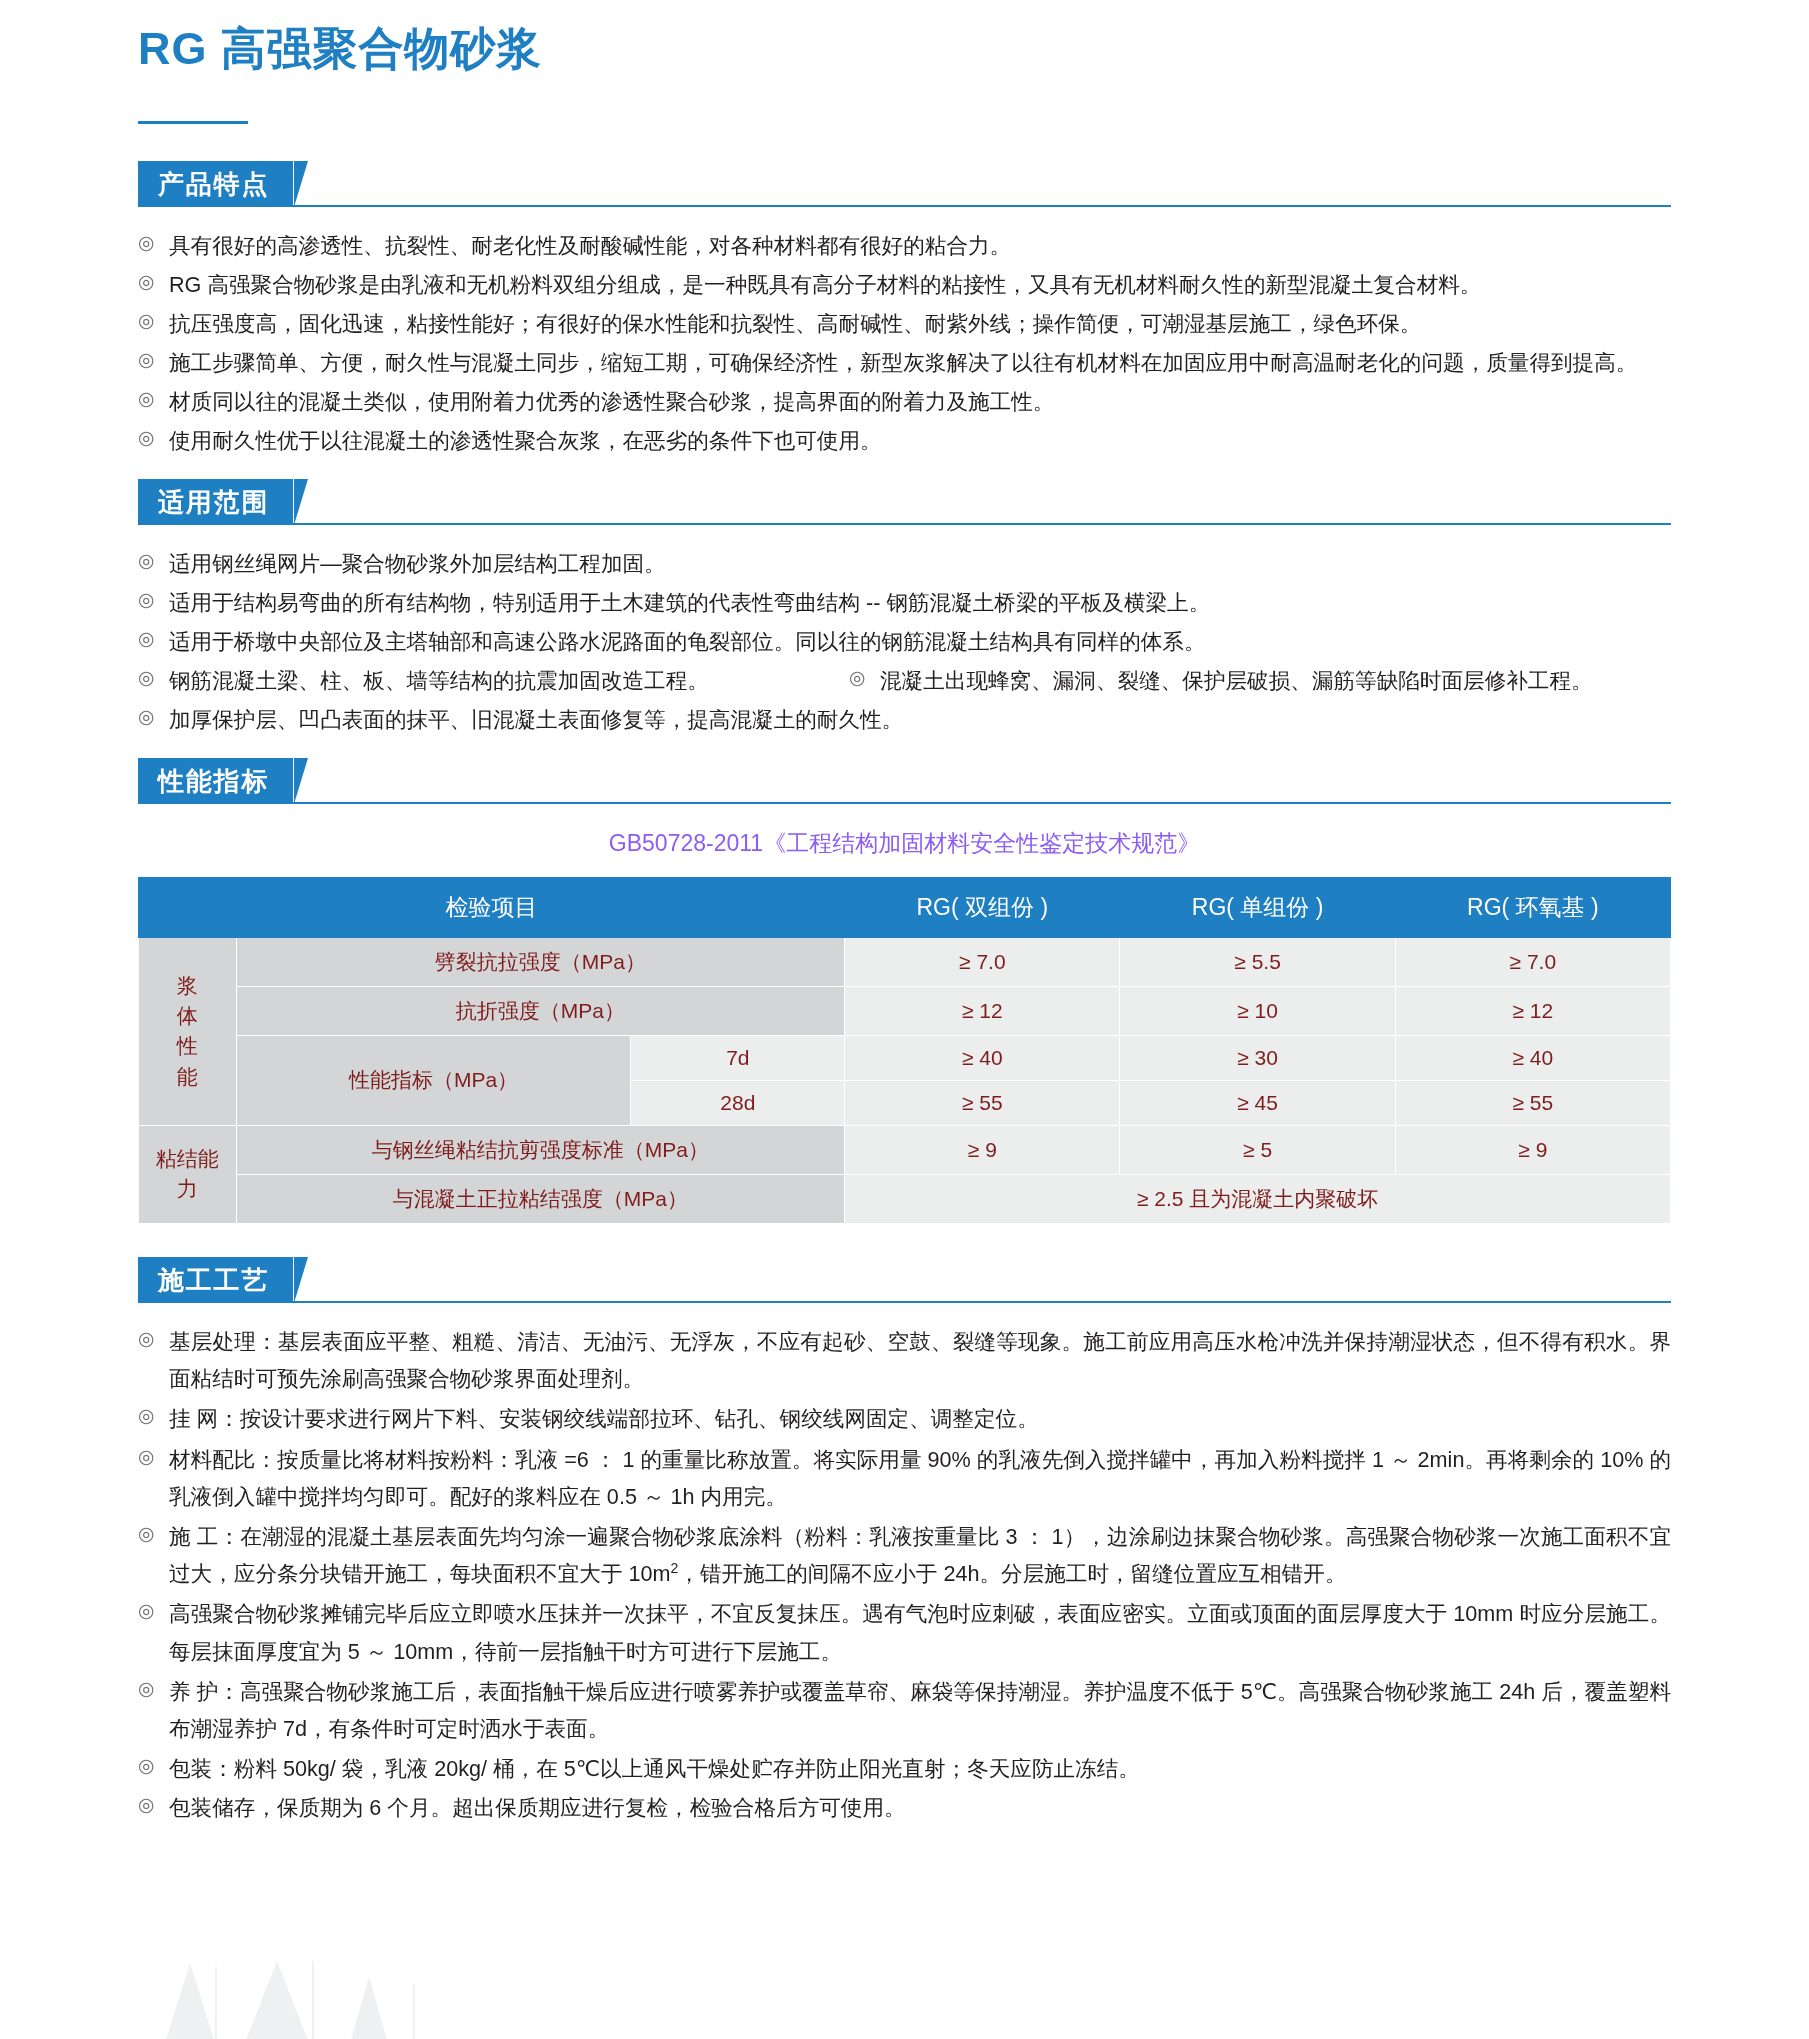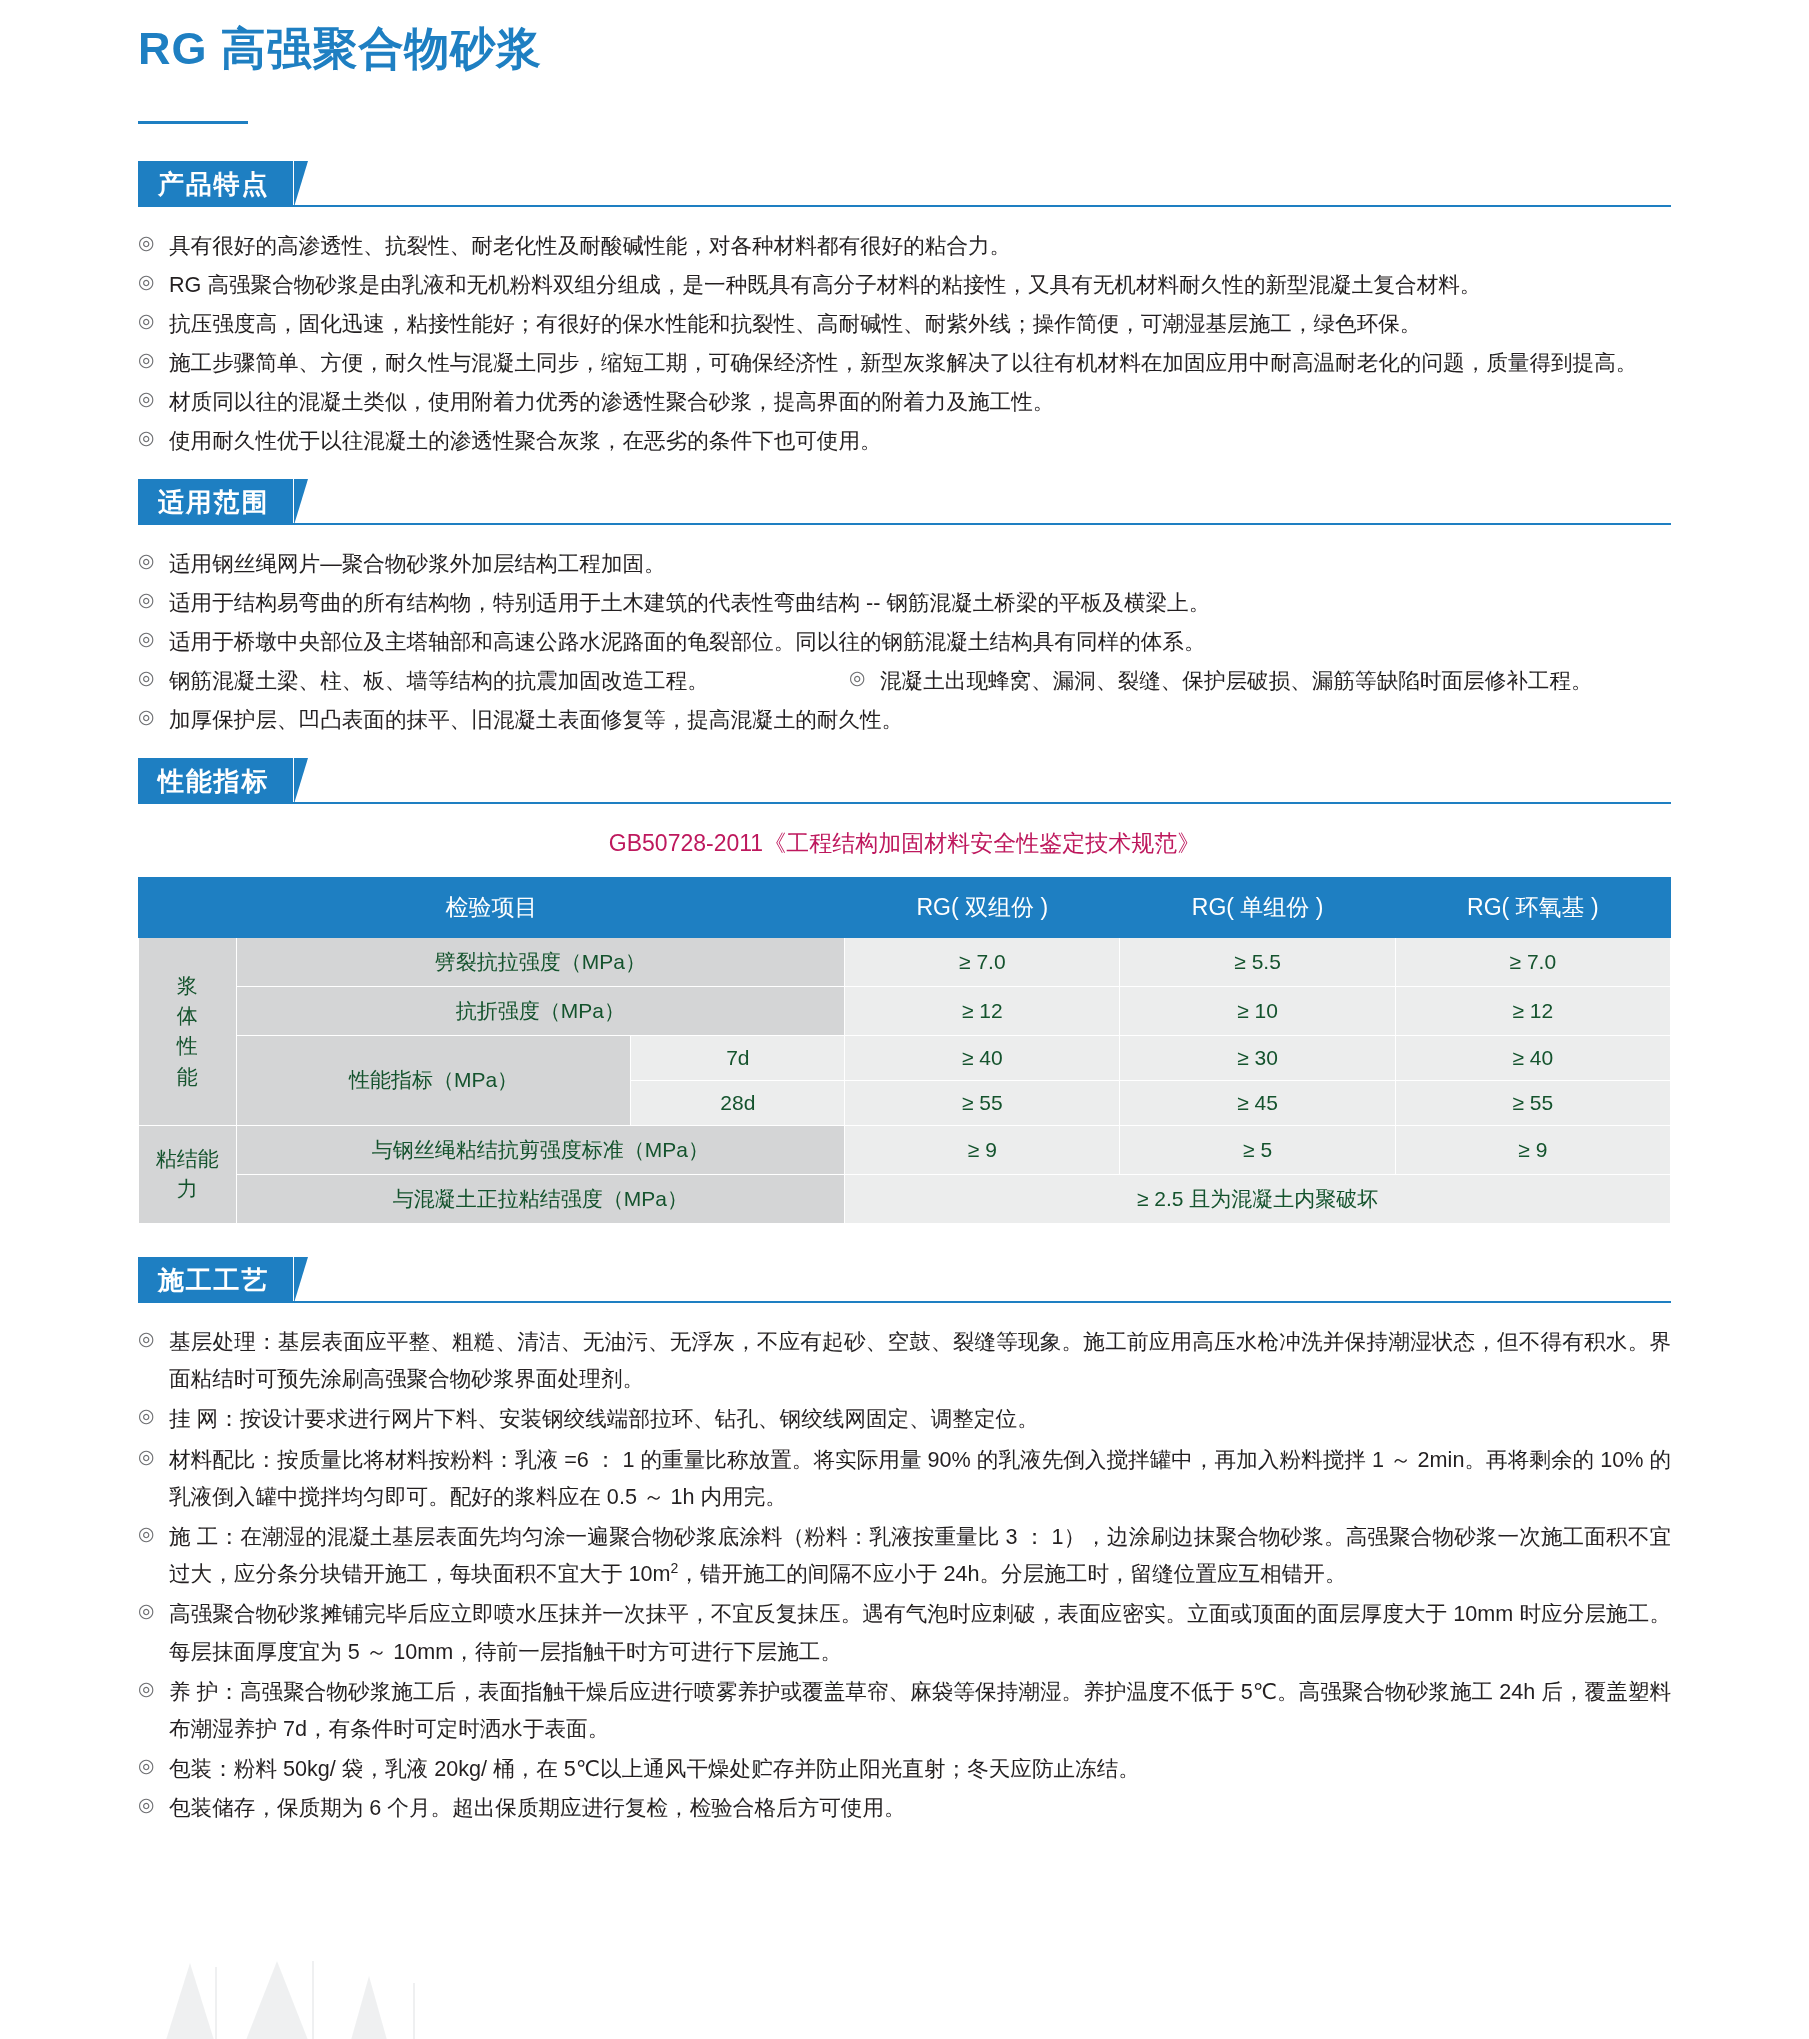--- a/index.html
+++ b/index.html
@@ -106,34 +106,34 @@
     flex: 0 0 680px;
   }
   .bullet-two > .bullet-row:last-child {
     flex: 1 1 auto;
   }
   
   .table-caption {
     text-align: center;
     font-size: 23px;
     margin: 24px 0 18.4px 0;
-    color: #be185d;
+    color: #8b5cf6;
   }
   table.perf {
     border-collapse: collapse;
     width: 100%;
     font-size: 21px;
     table-layout: fixed;
   }
   table.perf th, table.perf td {
     border: 0.9px solid #ffffff;
     text-align: center;
     vertical-align: middle;
     padding: 10px 16px;
-    color: #14532d;
+    color: #7f1d1d;
   }
   table.perf thead th {
     background: #1e7fc2;
     color: #ffffff;
     font-weight: normal;
     font-size: 23px;
     border: 0.9px solid #1e7fc2;
     padding: 13.8px 3.7px;
   }
   table.perf td.lbl {

